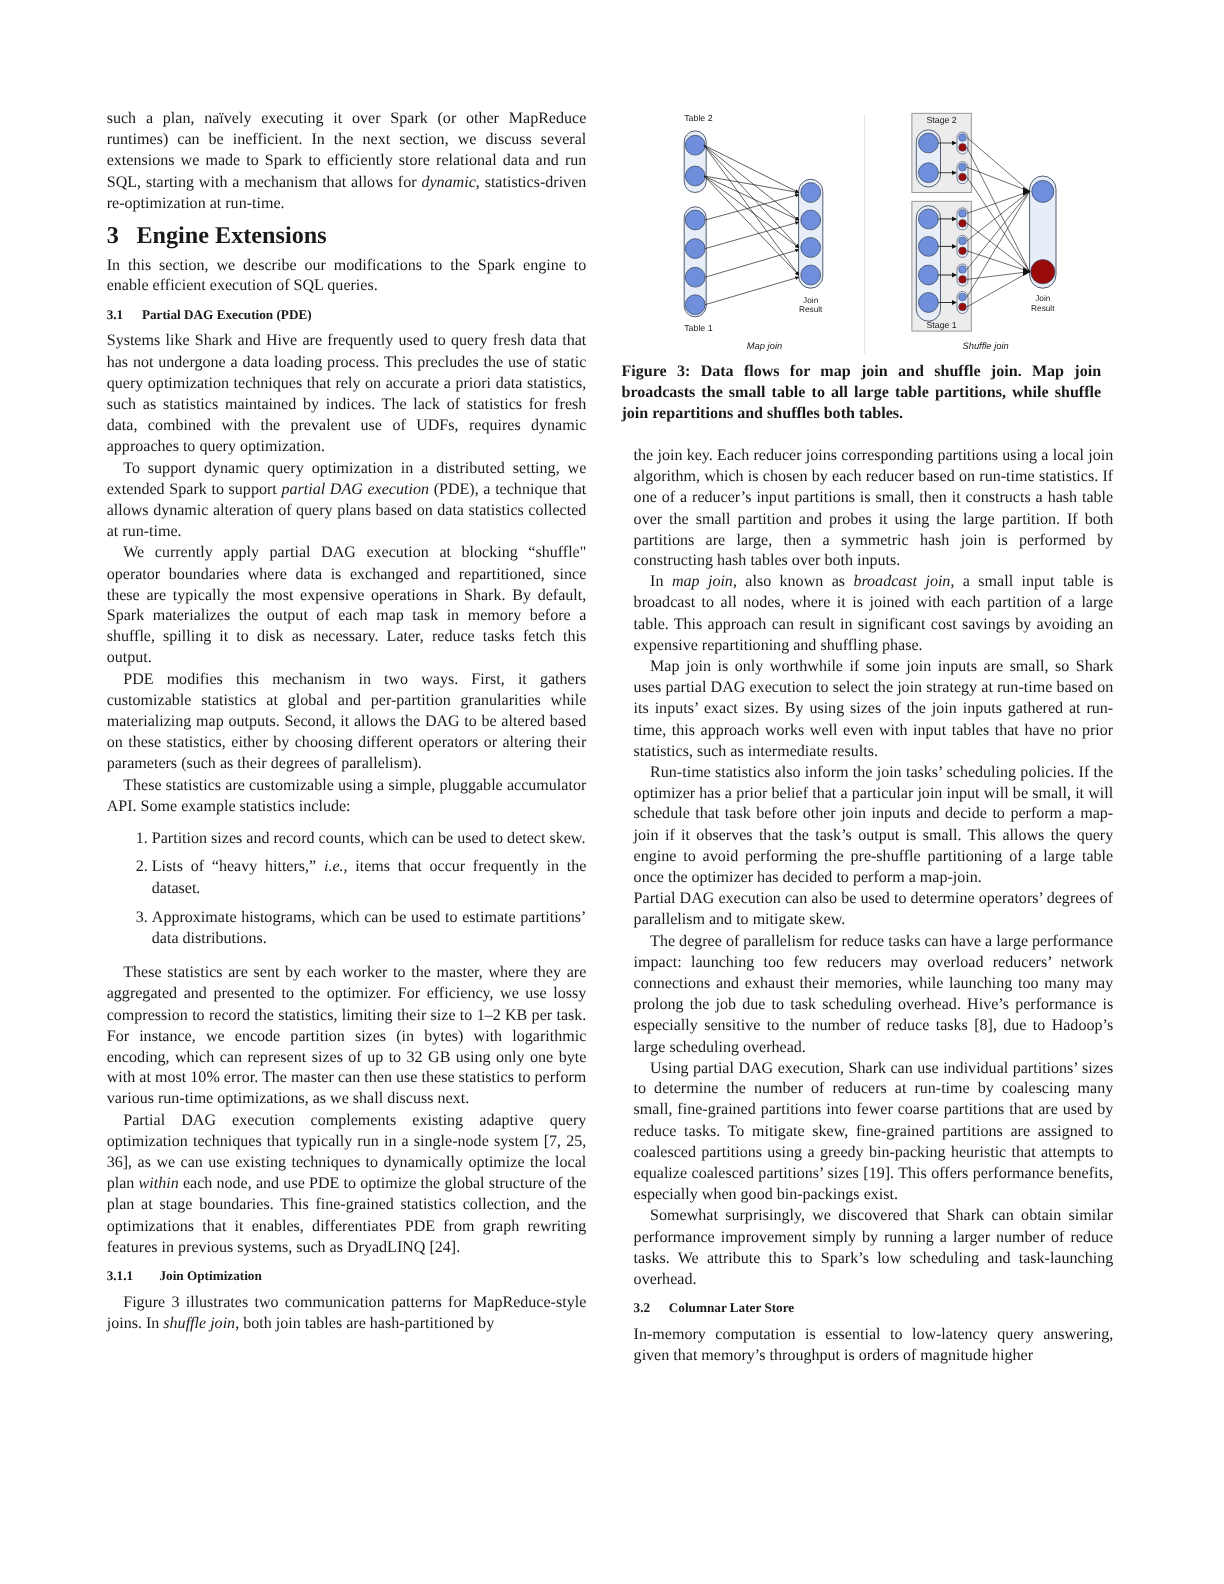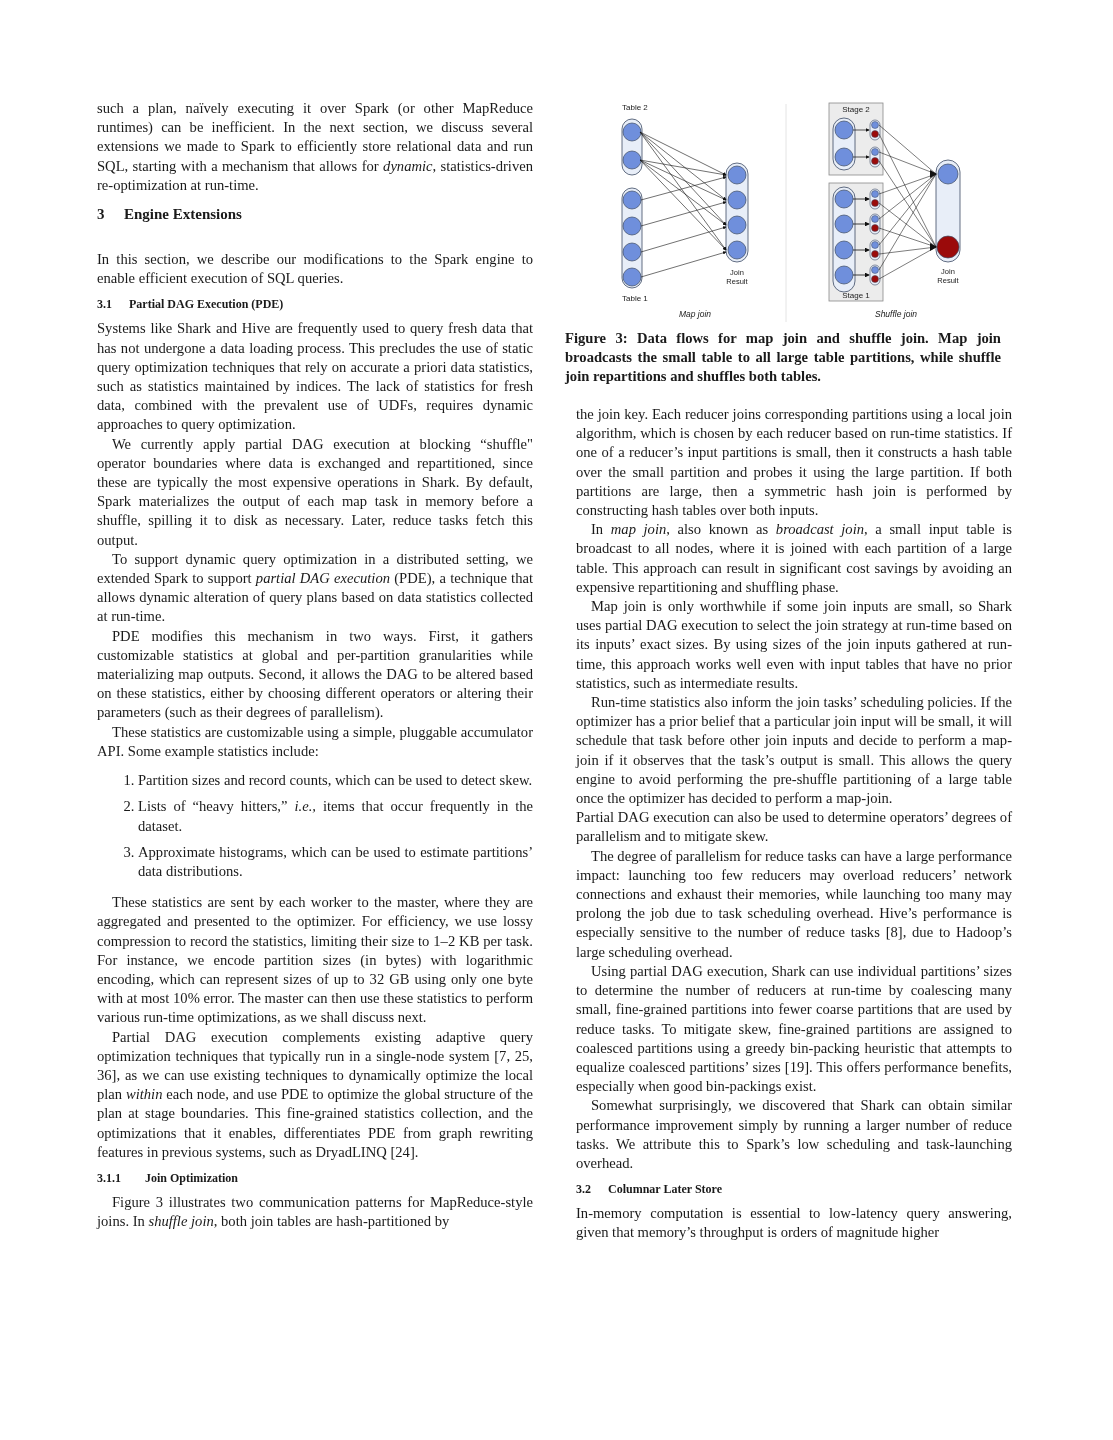--- a/index.html
+++ b/index.html
@@ -3,21 +3,21 @@
 <meta charset="utf-8">
 <style>
   html, body { margin: 0; padding: 0; background: #ffffff; }
   body { width: 1113px; height: 1440px; position: relative; overflow: hidden;
          font-family: "Liberation Serif", "DejaVu Serif", serif; color: #1a1a1a; }
   .col { position: absolute; top: 99px; width: 436px; font-size: 14.6px; line-height: 19.2px; }
   .col-left { left: 97px; }
   .col-right { left: 576px; }
   p { margin: 0; text-align: justify; hyphens: manual; font-family: Liberation Serif, serif; }
   p.indent { text-indent: 15px; }
-  h2 { font-size: 15px; font-weight: bold; margin: 6px 0 23px 0; line-height: 26px; }
+  h2 { font-size: 22px; font-weight: bold; margin: 6px 0 5px 0; line-height: 26px; }
   h2 .num { display: inline-block; width: 27px; }
   h3 { font-size: 12px; font-weight: bold; margin: 7px 0 5px 0; line-height: 19px; }
   h3 .num { display: inline-block; width: 32px; }
   h3 .num2 { display: inline-block; width: 48px; }
   ol { margin: 10px 0 12px 0; padding-left: 41px; }
   ol li { text-align: justify; margin-bottom: 7px; padding-left: 0; }
   .figure { position: absolute; left: 576px; top: 100px; width: 436px; height: 222px; }
   .fig-caption { position: absolute; left: 565px; top: 329px; width: 436px; font-size: 14.6px;
                  line-height: 19.2px; font-weight: bold; text-align: justify; }
   .col-right-body { top: 405px; }
@@ -27,22 +27,22 @@
 <body>
 
 <div class="col col-left">
   <p><span>such a plan, naïvely executing it over Spark (or other MapReduce runtimes) can be inefficient. In the next section, we discuss several extensions we made to Spark to efficiently store relational data and run SQL, starting with a mechanism that allows for </span><i>dynamic</i><span>, statistics-driven re-optimization at run-time.</span></p>
 
   <h2><span class="num">3</span><span>Engine Extensions</span></h2>
   <p>In this section, we describe our modifications to the Spark engine to enable efficient execution of SQL queries.</p>
 
   <h3><span class="num">3.1</span><span>Partial DAG Execution (PDE)</span></h3>
   <p>Systems like Shark and Hive are frequently used to query fresh data that has not undergone a data loading process. This precludes the use of static query optimization techniques that rely on accurate a priori data statistics, such as statistics maintained by indices. The lack of statistics for fresh data, combined with the prevalent use of UDFs, requires dynamic approaches to query optimization.</p>
+  <p class="indent"><span>To support dynamic query optimization in a distributed setting, we extended Spark to support </span><i>partial DAG execution</i><span> (PDE), a technique that allows dynamic alteration of query plans based on data statistics collected at run-time.</span></p>
   <p class="indent">We currently apply partial DAG execution at blocking “shuffle" operator boundaries where data is exchanged and repartitioned, since these are typically the most expensive operations in Shark. By default, Spark materializes the output of each map task in memory before a shuffle, spilling it to disk as necessary. Later, reduce tasks fetch this output.</p>
-  <p class="indent"><span>To support dynamic query optimization in a distributed setting, we extended Spark to support </span><i>partial DAG execution</i><span> (PDE), a technique that allows dynamic alteration of query plans based on data statistics collected at run-time.</span></p>
   <p class="indent">PDE modifies this mechanism in two ways. First, it gathers customizable statistics at global and per-partition granularities while materializing map outputs. Second, it allows the DAG to be altered based on these statistics, either by choosing different operators or altering their parameters (such as their degrees of parallelism).</p>
   <p class="indent">These statistics are customizable using a simple, pluggable accumulator API. Some example statistics include:</p>
 
   <ol>
     <li>Partition sizes and record counts, which can be used to detect skew.</li>
     <li><span>Lists of “heavy hitters,” </span><i>i.e.,</i><span> items that occur frequently in the dataset.</span></li>
     <li>Approximate histograms, which can be used to estimate partitions’ data distributions.</li>
   </ol>
 
   <p class="indent">These statistics are sent by each worker to the master, where they are aggregated and presented to the optimizer. For efficiency, we use lossy compression to record the statistics, limiting their size to 1–2 KB per task. For instance, we encode partition sizes (in bytes) with logarithmic encoding, which can represent sizes of up to 32 GB using only one byte with at most 10% error. The master can then use these statistics to perform various run-time optimizations, as we shall discuss next.</p>

